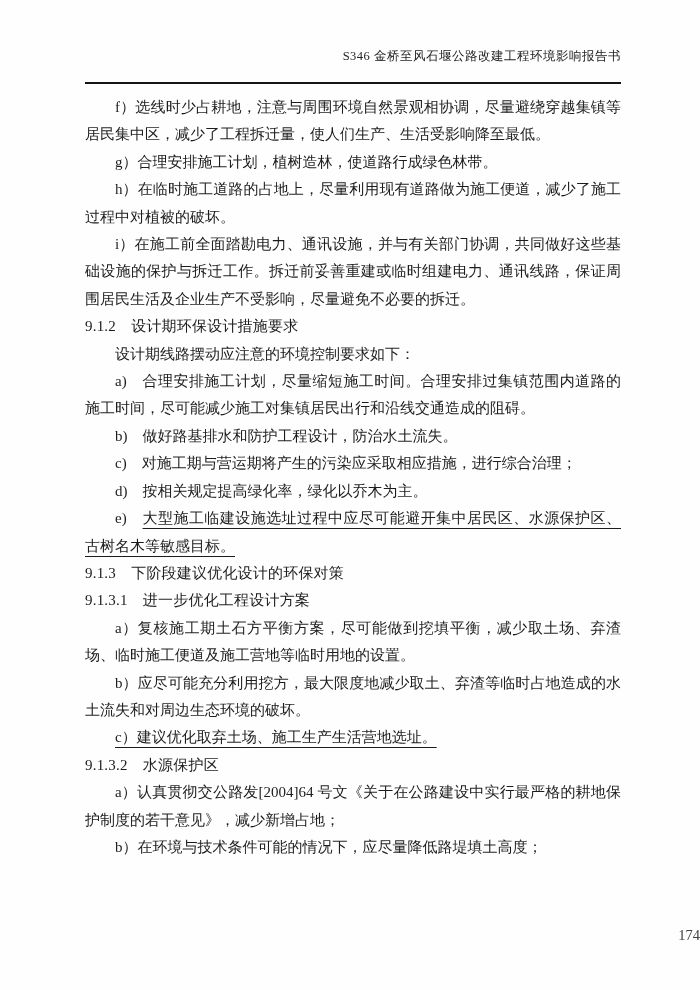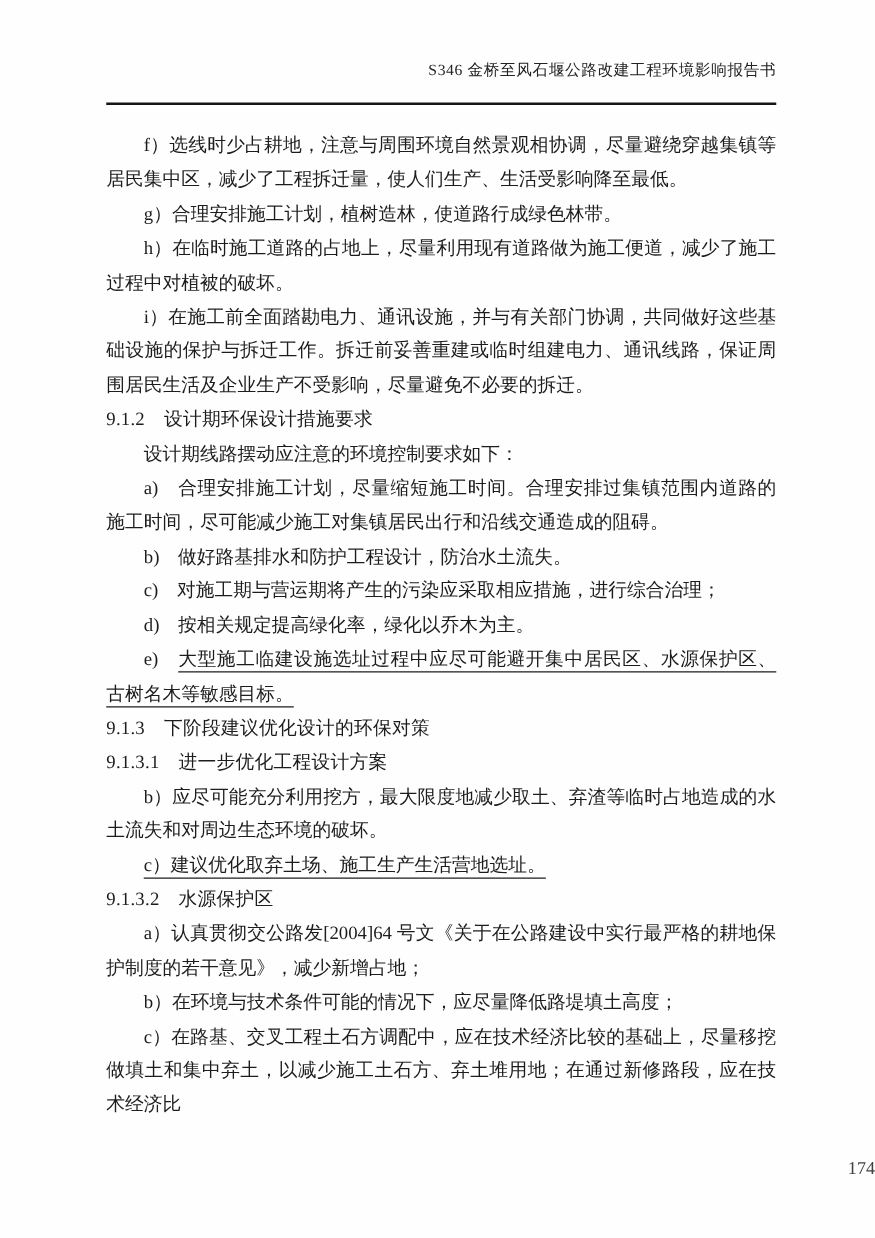--- a/index.html
+++ b/index.html
@@ -22,21 +22,21 @@
   }
   .running-header {
     text-align: right;
     font-size: 12.5px;
     letter-spacing: 0.5px;
     padding-bottom: 17px;
     border-bottom: 2px solid #151515;
     color: #222;
   }
   .body-text {
-    margin-top: 20px;
+    margin-top: 10px;
     font-size: 15px;
     line-height: 27.4px;
     text-align: justify;
   }
   .body-text p { margin: 0; }
   .para   { text-indent: 2em; }
   .intro  { text-indent: 2em; }
   .heading { text-indent: 0; letter-spacing: 0.2px; }
   .u {
     text-decoration: underline;
@@ -85,33 +85,33 @@
       <p class="para">d)　按相关规定提高绿化率，绿化以乔木为主。</p>
 
       <p class="para">
         <span>e)　</span><span class="u">大型施工临建设施选址过程中应尽可能避开集中居民区、水源保护区、古树名木等敏感目标。</span>
       </p>
 
       <p class="heading">9.1.3　下阶段建议优化设计的环保对策</p>
 
       <p class="heading">9.1.3.1　进一步优化工程设计方案</p>
 
+      <p class="para">a）复核施工期土石方平衡方案，尽可能做到挖填平衡，减少取土场、弃渣场、临时施工便道及施工营地等临时用地的设置。</p>
 
       <p class="para">b）应尽可能充分利用挖方，最大限度地减少取土、弃渣等临时占地造成的水土流失和对周边生态环境的破坏。</p>
 
       <p class="para">
         <span class="u">c）建议优化取弃土场、施工生产生活营地选址。</span>
       </p>
 
       <p class="heading">9.1.3.2　水源保护区</p>
 
       <p class="para">a）认真贯彻交公路发[2004]64 号文《关于在公路建设中实行最严格的耕地保护制度的若干意见》，减少新增占地；</p>
 
       <p class="para">b）在环境与技术条件可能的情况下，应尽量降低路堤填土高度；</p>
 
-      <p class="para">c）在路基、交叉工程土石方调配中，应在技术经济比较的基础上，尽量移挖做填土和集中弃土，以减少施工土石方、弃土堆用地；在通过新修路段，应在技术经济比</p>
 
     </div>
   </div>
 
   <div class="page-footer">174</div>
 
 </div>
 
 </body></html>

